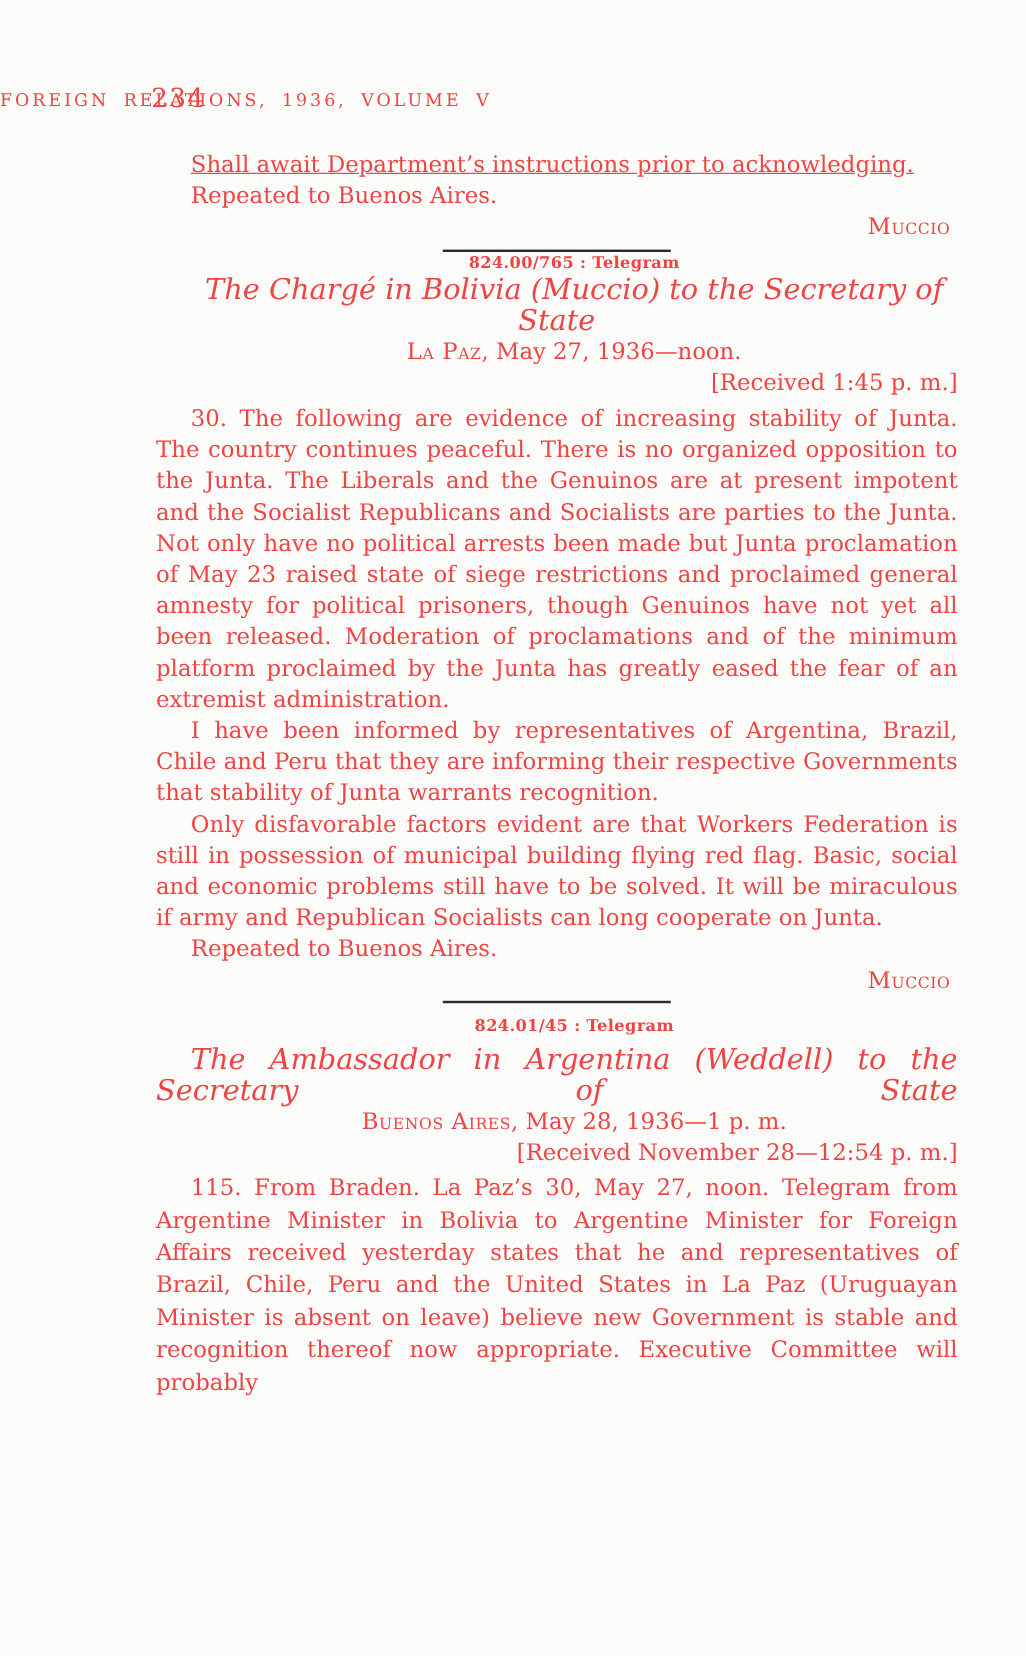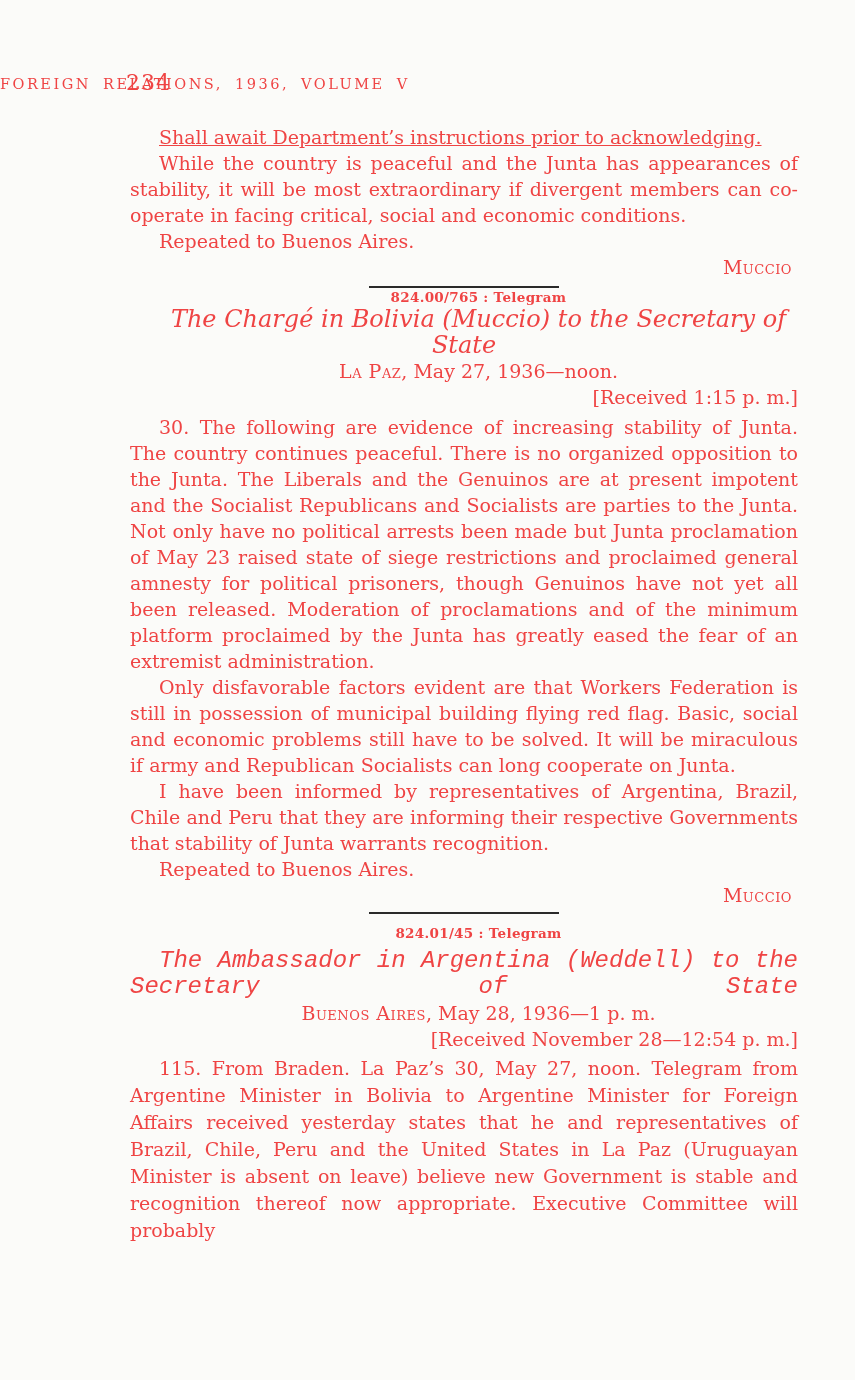--- a/index.html
+++ b/index.html
@@ -77,21 +77,20 @@
     font-style: italic;
     text-align: center;
     text-indent: 0;
     font-size: 24px;
     margin-top: 10px;
   }
   .doc-heading.stretch {
     text-align: justify;
     text-align-last: justify;
     margin-top: 6px;
-    font-family: Liberation Mono, monospace;
   }
   .dateline {
     text-align: center;
     text-indent: 0;
     margin-top: 22px;
   }
   .received {
     text-align: right;
     text-indent: 0;
   }
@@ -103,33 +102,32 @@
 <body>
 
 <div class="page">
 
   <div class="pagenum">234</div>
   <div class="running-head">FOREIGN RELATIONS, 1936, VOLUME V</div>
 
   <div class="content">
 
     <p class="mt-md">Shall await Department’s instructions prior to acknowledging.</p>
-    <p>While the country is peaceful and the Junta has appearances of stability, it will be most extraordinary if divergent members can co-operate in facing critical, social and economic conditions.</p>
     <p>Repeated to Buenos Aires.</p>
     <p class="signature">Muccio</p>
 
     <div class="separator"></div>
 
     <p class="doc-ref">824.00/765 : Telegram</p>
     <p class="doc-heading">The Chargé in Bolivia (Muccio) to the Secretary of State</p>
     <p class="dateline"><span class="sc">La Paz</span><span>, May 27, 1936—noon.</span></p>
-    <p class="received">[Received 1:15 p. m.]</p>
+    <p class="received">[Received 1:45 p. m.]</p>
     <p class="mt-sm">30. The following are evidence of increasing stability of Junta. The country continues peaceful. There is no organized opposition to the Junta. The Liberals and the Genuinos are at present impotent and the Socialist Republicans and Socialists are parties to the Junta. Not only have no political arrests been made but Junta proclamation of May 23 raised state of siege restrictions and proclaimed general amnesty for political prisoners, though Genuinos have not yet all been released. Moderation of proclamations and of the minimum platform proclaimed by the Junta has greatly eased the fear of an extremist administration.</p>
+    <p>I have been informed by representatives of Argentina, Brazil, Chile and Peru that they are informing their respective Governments that stability of Junta warrants recognition.</p>
     <p>Only disfavorable factors evident are that Workers Federation is still in possession of municipal building flying red flag. Basic, social and economic problems still have to be solved. It will be miraculous if army and Republican Socialists can long cooperate on Junta.</p>
-    <p>I have been informed by representatives of Argentina, Brazil, Chile and Peru that they are informing their respective Governments that stability of Junta warrants recognition.</p>
     <p>Repeated to Buenos Aires.</p>
     <p class="signature sig2">Muccio</p>
 
     <div class="separator sep2"></div>
 
     <p class="doc-ref ref2">824.01/45 : Telegram</p>
     <p class="doc-heading stretch">The Ambassador in Argentina (Weddell) to the Secretary of State</p>
     <p class="dateline"><span class="sc">Buenos Aires</span><span>, May 28, 1936—1 p. m.</span></p>
     <p class="received">[Received November 28—12:54 p. m.]</p>
     <p class="body115 justify-last">115. From Braden. La Paz’s 30, May 27, noon. Telegram from Argentine Minister in Bolivia to Argentine Minister for Foreign Affairs received yesterday states that he and representatives of Brazil, Chile, Peru and the United States in La Paz (Uruguayan Minister is absent on leave) believe new Government is stable and recognition thereof now appropriate. Executive Committee will probably</p>

